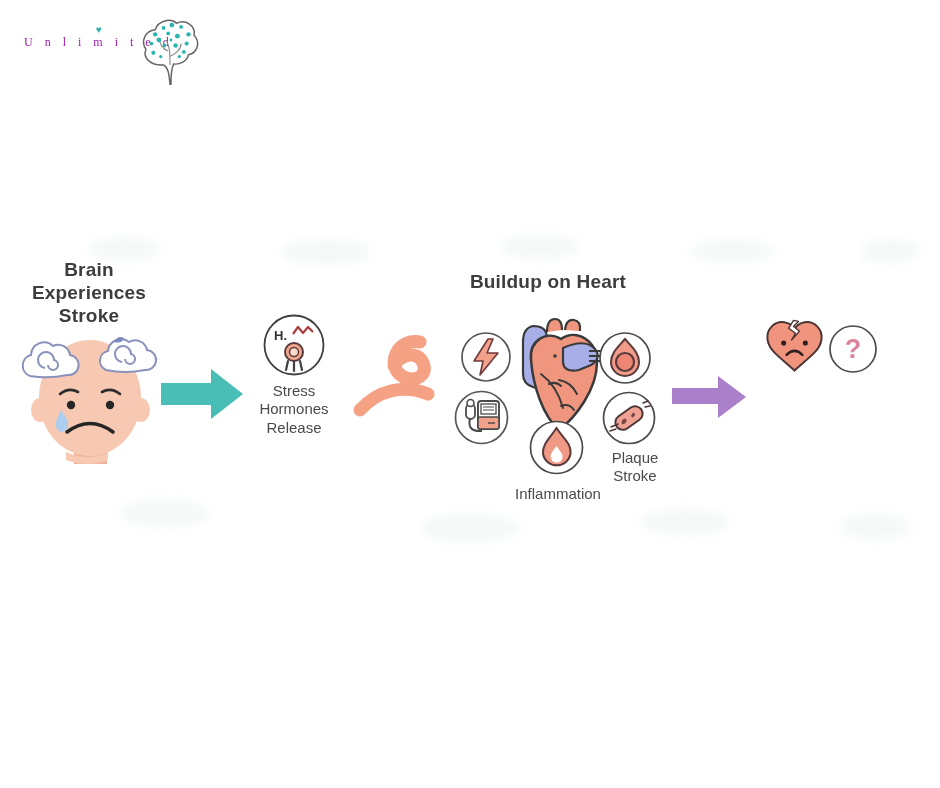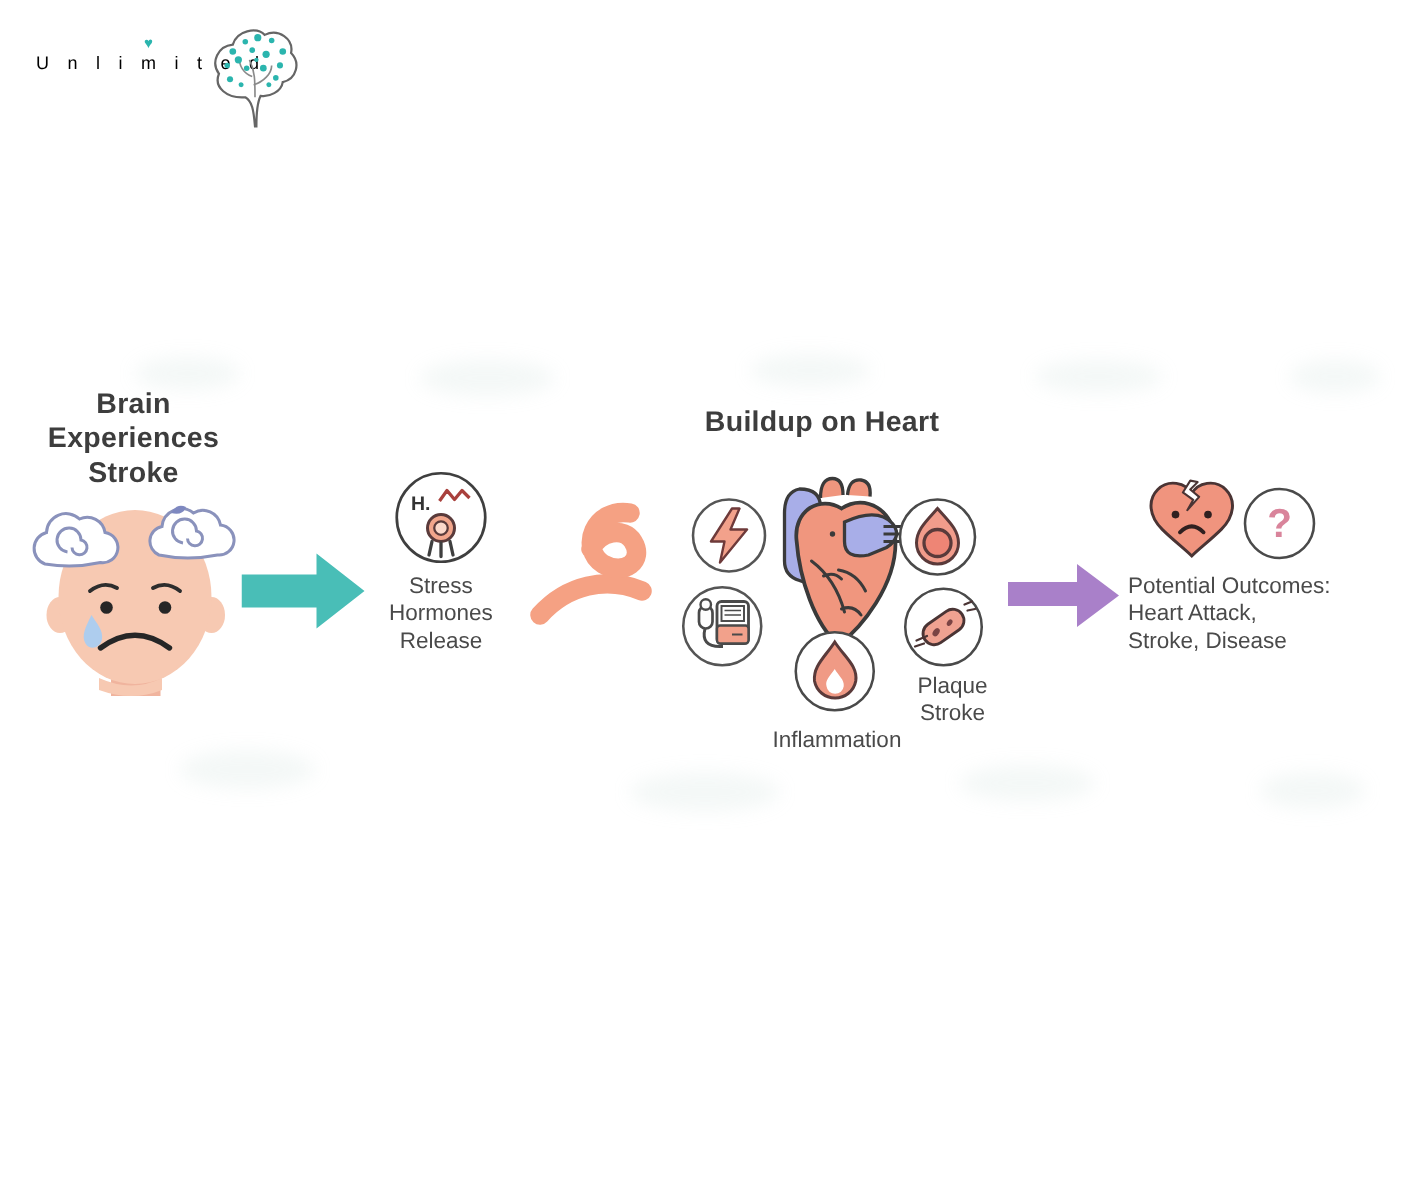--- a/index.html
+++ b/index.html
@@ -21,21 +21,21 @@
 
   
   .brand {
     font-size:24px; font-weight:bold; color:#333333; letter-spacing:0.5px;
     position:relative; line-height:1;
   }
   .brand-heart {
     position:absolute; top:-7px; left:72px; font-size:10px; color:#2bb5ae; font-weight:bold;
   }
   .brand-sub {
-    font-size:12px; color:#000000; letter-spacing:4.5px; margin-top:4px; line-height:1;
+    font-size:12px; color:#a21caf; letter-spacing:4.5px; margin-top:4px; line-height:1;font-family:Liberation Serif, serif;
   }
 
   .h1 { font-size:19px; font-weight:bold; color:#3d3d3d; line-height:1.22; letter-spacing:0.2px; }
   .lbl { font-size:15px; color:#4a4a4a; line-height:1.22; }
 
   svg { display:block; }
   svg text { font-family:"Liberation Sans", sans-serif; }
 </style>
 </head>
 <body>
@@ -222,17 +222,14 @@
     <circle cx="21" cy="26" r="2.6" fill="#302020"></circle>
     <circle cx="43" cy="26" r="2.6" fill="#302020"></circle>
     <path d="M24 38 Q32 30 40 38" fill="none" stroke="#302020" stroke-width="2.6" stroke-linecap="round"></path>
   </svg>
 
   <svg class="abs" style="left:828px;top:324px;" width="50" height="50" viewBox="0 0 50 50">
     <circle cx="25" cy="25" r="23" fill="#ffffff" stroke="#4a4a4a" stroke-width="1.7"></circle>
     <text x="25" y="34" font-size="27" font-weight="bold" fill="#d9849b" text-anchor="middle">?</text>
   </svg>
 
-  <div class="abs lbl pre" style="left:752px;top:382px;width:170px;">Potential Outcomes:
-Heart Attack,
-Stroke, Disease</div>
 
 </div>
 
 </body></html>

